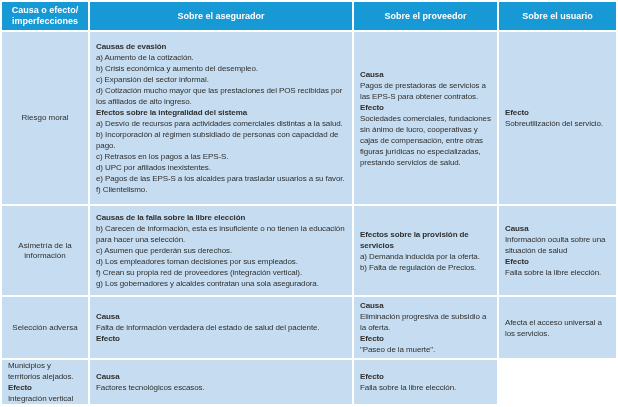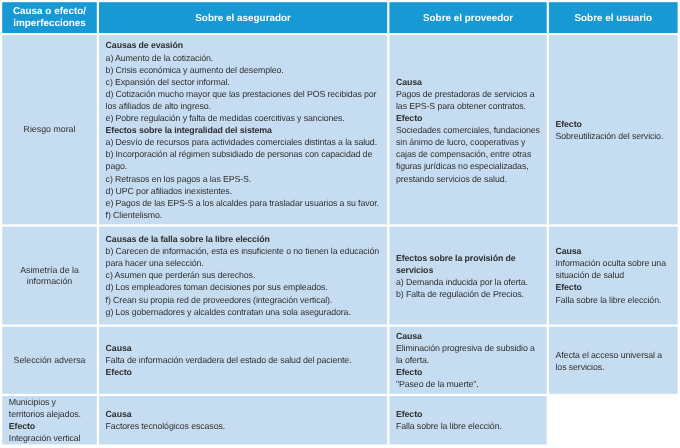--- a/index.html
+++ b/index.html
@@ -74,21 +74,20 @@
 
 <div class="cell label-cell">
       <span class="line">Riesgo moral</span>
     </div>
     <div class="cell body-cell">
       <div class="line bold">Causas de evasión</div>
       <div class="line">a) Aumento de la cotización.</div>
       <div class="line">b) Crisis económica y aumento del desempleo.</div>
       <div class="line">c) Expansión del sector informal.</div>
       <div class="line">d) Cotización mucho mayor que las prestaciones del POS recibidas por los afiliados de alto ingreso.</div>
-      <div class="line">e) Pobre regulación y falta de medidas coercitivas y sanciones.</div>
       <div class="line bold">Efectos sobre la integralidad del sistema</div>
       <div class="line">a) Desvío de recursos para actividades comerciales distintas a la salud.</div>
       <div class="line">b) Incorporación al régimen subsidiado de personas con capacidad de pago.</div>
       <div class="line">c) Retrasos en los pagos a las EPS-S.</div>
       <div class="line">d) UPC por afiliados inexistentes.</div>
       <div class="line">e) Pagos de las EPS-S a los alcaldes para trasladar usuarios a su favor.</div>
       <div class="line">f) Clientelismo.</div>
     </div>
     <div class="cell body-cell">
       <div class="line bold">Causa</div>

